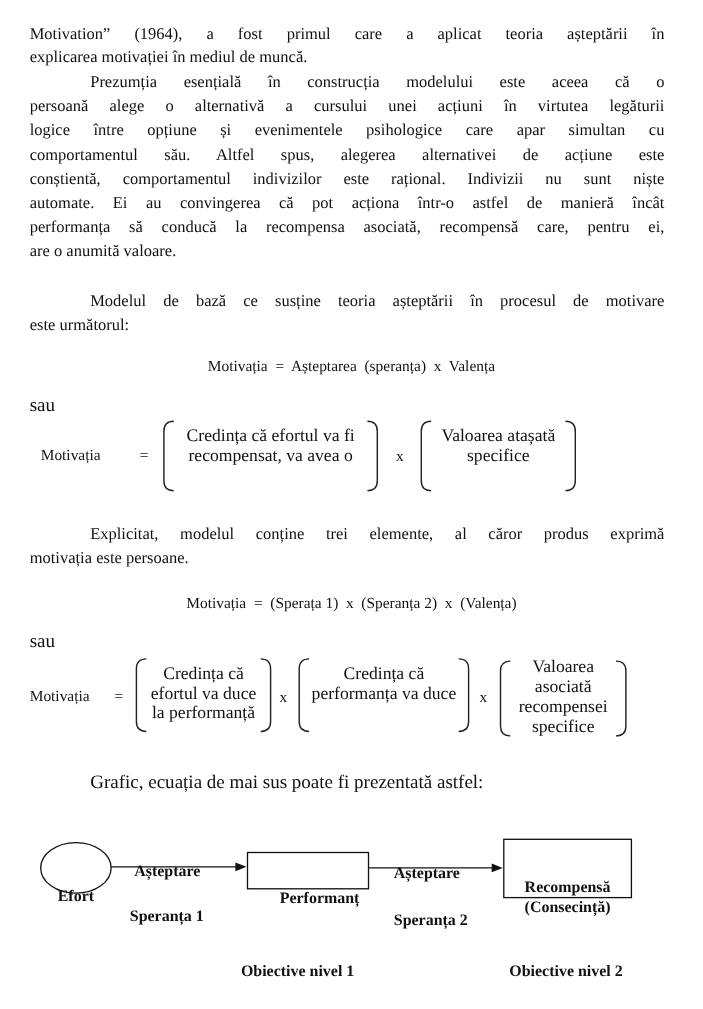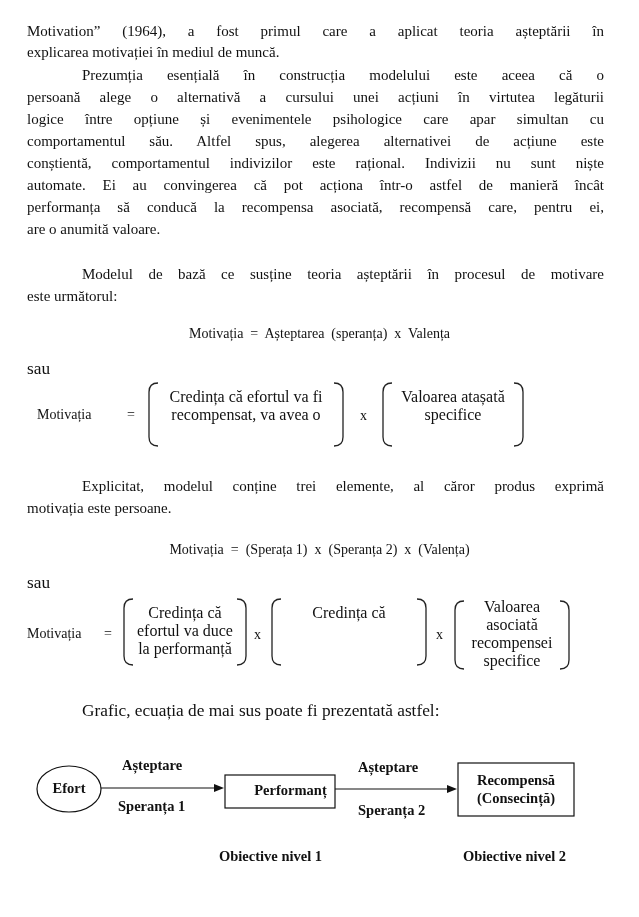--- a/index.html
+++ b/index.html
@@ -6,21 +6,21 @@
   body { width:639px; height:917px; position:relative; overflow:hidden;
          font-family:"Liberation Serif", serif; color:#111; }
   .abs { position:absolute; }
   .line { position:absolute; left:27px; width:577px; font-size:15px; line-height:20px;
           white-space:nowrap; text-align:justify; text-align-last:justify; }
   .line.last { text-align-last:left; }
   .line.indent { left:82px; width:522px; }
   .formula { position:absolute; left:0; width:639px; text-align:center; font-size:14px; white-space:pre; }
   .small { font-size:14px; }
   .btxt { position:absolute; text-align:center; font-size:16px; line-height:18px; }
-  .bold { font-weight:bold; font-size:14.5px; }
+  .bold { font-weight:bold; font-size:14.5px;margin-top:27px; }
   svg { position:absolute; left:0; top:0; }
 </style>
 </head>
 <body>
 
 <div>
   <div class="line" style="top:21px;">Motivation” (1964), a fost primul care a aplicat teoria așteptării în</div>
   <div class="line last" style="top:42px;">explicarea motivației în mediul de muncă.</div>
 </div>
 
@@ -90,20 +90,21 @@
   <div class="abs small" style="left:27px; top:626px;">Motivația</div>
   <div class="abs small" style="left:104px; top:626px;">=</div>
   <div class="btxt" style="left:126px; width:118px; top:604px;">
     <div>Credința că</div>
     <div>efortul va duce</div>
     <div>la performanță</div>
   </div>
   <div class="abs small" style="left:254px; top:627px;">x</div>
   <div class="btxt" style="left:274px; width:150px; top:604px;">
     <div>Credința că</div>
+    <div>performanța va duce</div>
   </div>
   <div class="abs small" style="left:436px; top:627px;">x</div>
   <div class="btxt" style="left:457px; width:110px; top:598px;">
     <div>Valoarea</div>
     <div>asociată</div>
     <div>recompensei</div>
     <div>specifice</div>
   </div>
 </div>
 

